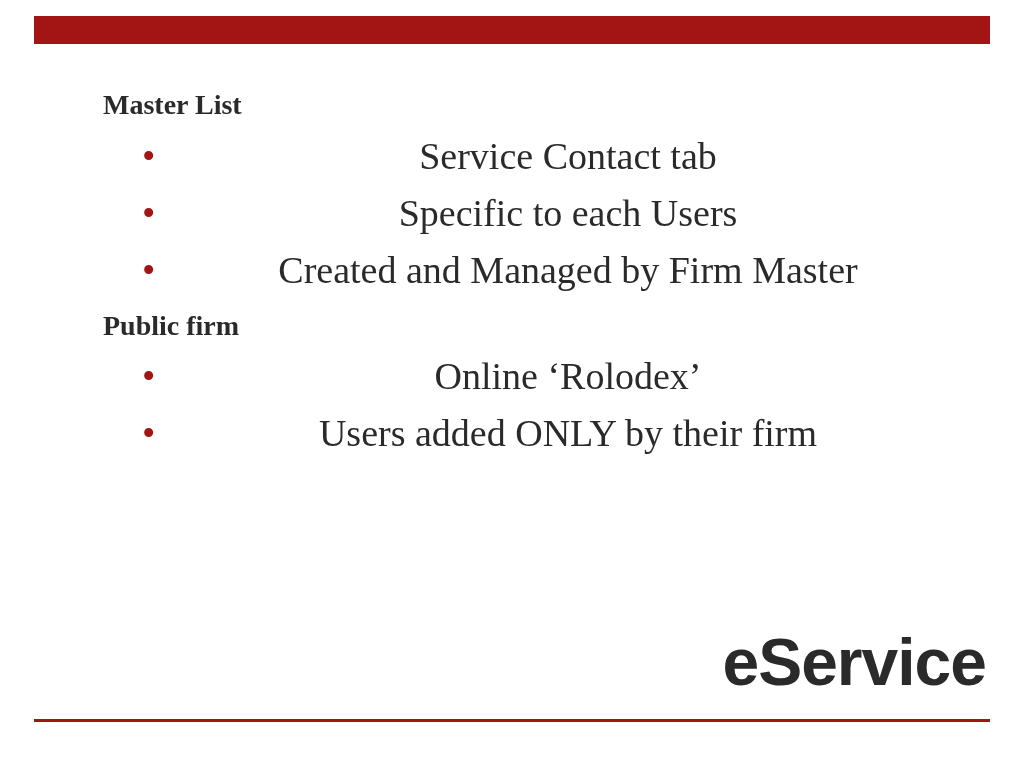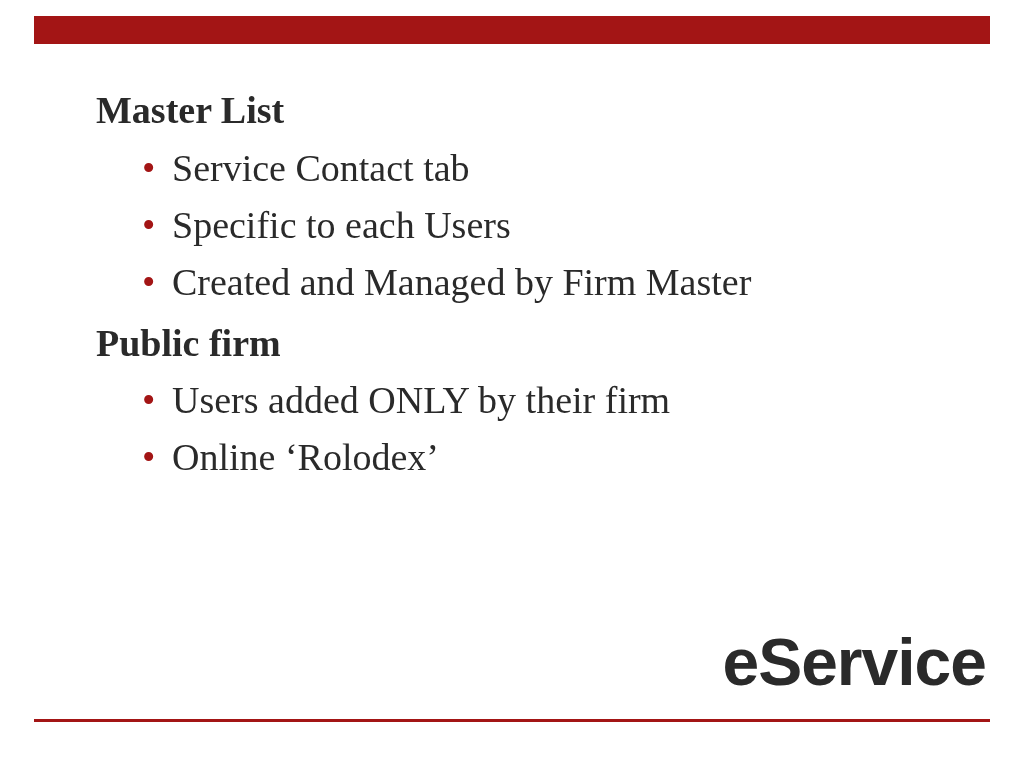--- a/index.html
+++ b/index.html
@@ -24,29 +24,31 @@
       background: #a31515;
     }
     .content {
       position: absolute;
       top: 88px;
       left: 96px;
       right: 60px;
     }
     .section-heading {
       font-weight: bold;
-      font-size: 38px;
+      font-size: 28px;
       color: #2a2a2a;
       line-height: 1.2;
       margin-bottom: 6px;
+      margin-left: 7px;
     }
     .bullet-list {
       list-style: none;
       margin-left: 46px;
       margin-bottom: 10px;
+      text-align: center;
     }
     .bullet-list li {
       font-size: 38px;
       color: #2a2a2a;
       line-height: 1.5;
       position: relative;
       padding-left: 30px;
     }
     .bullet-list li::before {
       content: "•";
@@ -84,19 +86,19 @@
 
 <div class="content">
   <div class="section-heading">Master List</div>
   <ul class="bullet-list">
     <li>Service Contact tab</li>
     <li>Specific to each Users</li>
     <li>Created and Managed by Firm Master</li>
   </ul>
   <div class="section-heading">Public firm</div>
   <ul class="bullet-list">
+    <li>Online ‘Rolodex’</li>
     <li>Users added ONLY by their firm</li>
-    <li>Online ‘Rolodex’</li>
   </ul>
 </div>
 
 <div class="footer-title">eService</div>
 <div class="bottom-rule"></div>
 
 </body></html>

